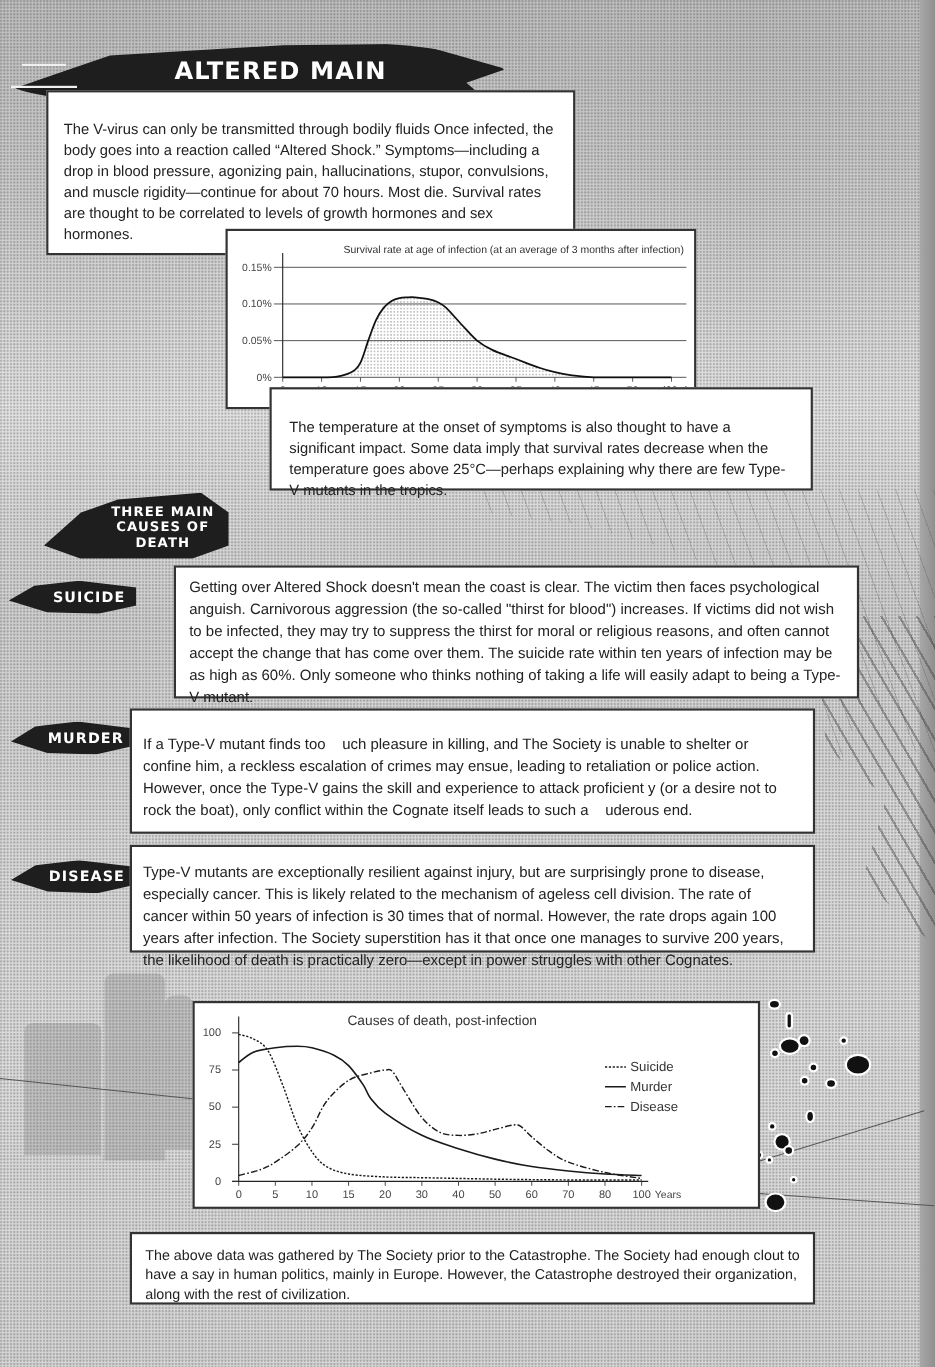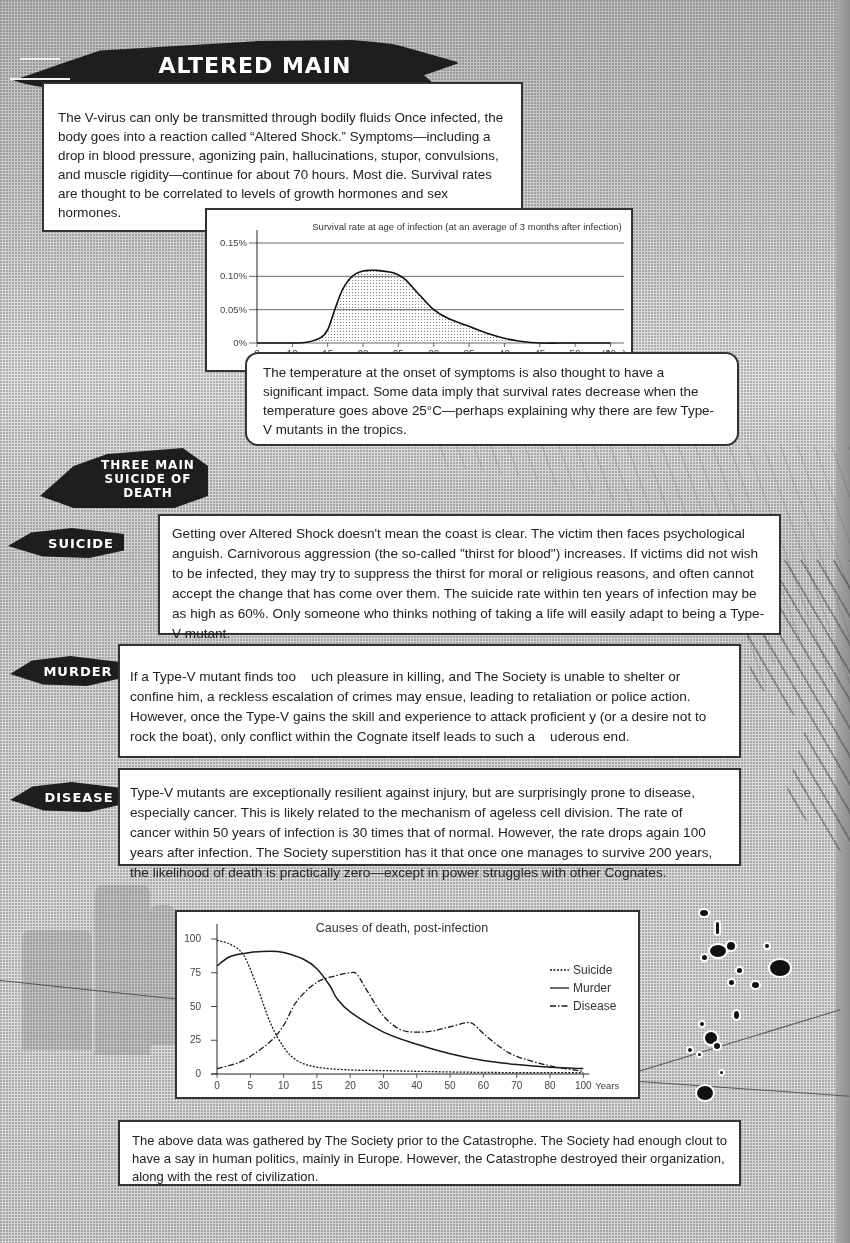--- a/index.html
+++ b/index.html
@@ -62,25 +62,25 @@
   .brush-murder { left: 10px; top: 656px; width: 110px; padding-left: 26px; }
   .brush-disease { left: 10px; top: 782px; width: 112px; padding-left: 26px; }
 
   
   .panel {
     position: absolute; background: #fff; border: 2px solid #333;
     font-size: 13.4px; line-height: 19px; color: #222;
   }
   .p-intro { left: 42px; top: 82px; width: 481px; height: 150px; padding: 24px 14px 0 14px; }
   .p-chart1 { left: 205px; top: 208px; width: 428px; height: 164px; }
-  .p-temp { left: 245px; top: 352px; width: 494px; height: 94px; padding: 9px 16px 0 16px; border-radius: 13px; }
+  .p-temp { left: 245px; top: 352px; width: 494px; height: 94px; padding: 25px 16px 0 16px; }
   .p-suicide { left: 118px; top: 514px; width: 623px; height: 121px; padding: 8px 12px 0 12px; font-size: 13.6px; line-height: 20px; margin-left: 40px; }
   .p-murder { left: 118px; top: 644px; width: 623px; height: 114px; padding: 21px 12px 0 10px; font-size: 13.6px; line-height: 20px; }
   .p-disease { left: 118px; top: 768px; width: 623px; height: 98px; padding: 13px 12px 0 10px; font-size: 13.6px; line-height: 20px; }
-  .p-chart2 { left: 175px; top: 910px; width: 465px; height: 189px; }
+  .p-chart2 { left: 175px; top: 910px; width: 516px; height: 189px; }
   .p-footer { left: 118px; top: 1120px; width: 623px; height: 66px; padding: 10px 12px 0 12px; font-size: 13px; line-height: 18px; }
 
   svg text { font-family: "Liberation Sans", "DejaVu Sans", sans-serif; }
   .splat { position: absolute; background: #111; border-radius: 50%; box-shadow: 0 0 0 2px #fff; }
 </style>
 </head>
 <body>
 
 <div class="right-edge"></div>
 <div class="spike-area"></div>
@@ -169,21 +169,21 @@
     </svg>
 </div>
 
 <div class="panel p-temp">
   <p>The temperature at the onset of symptoms is also thought to have a significant impact. Some data imply that survival rates decrease when the temperature goes above 25°C—perhaps explaining why there are few Type-V mutants in the tropics.</p>
 </div>
 
 <div class="brush brush-causes">
   <div>
     <div>THREE MAIN</div>
-    <div>SUICIDE OF</div>
+    <div>CAUSES OF</div>
     <div>DEATH</div>
   </div>
 </div>
 
 <div class="brush brush-label brush-suicide">
   <span>SUICIDE</span>
 </div>
 <div class="panel p-suicide">
   <p>Getting over Altered Shock doesn't mean the coast is clear. The victim then faces psychological anguish. Carnivorous aggression (the so-called "thirst for blood") increases. If victims did not wish to be infected, they may try to suppress the thirst for moral or religious reasons, and often cannot accept the change that has come over them. The suicide rate within ten years of infection may be as high as 60%. Only someone who thinks nothing of taking a life will easily adapt to being a Type-V mutant.</p>
 </div>

